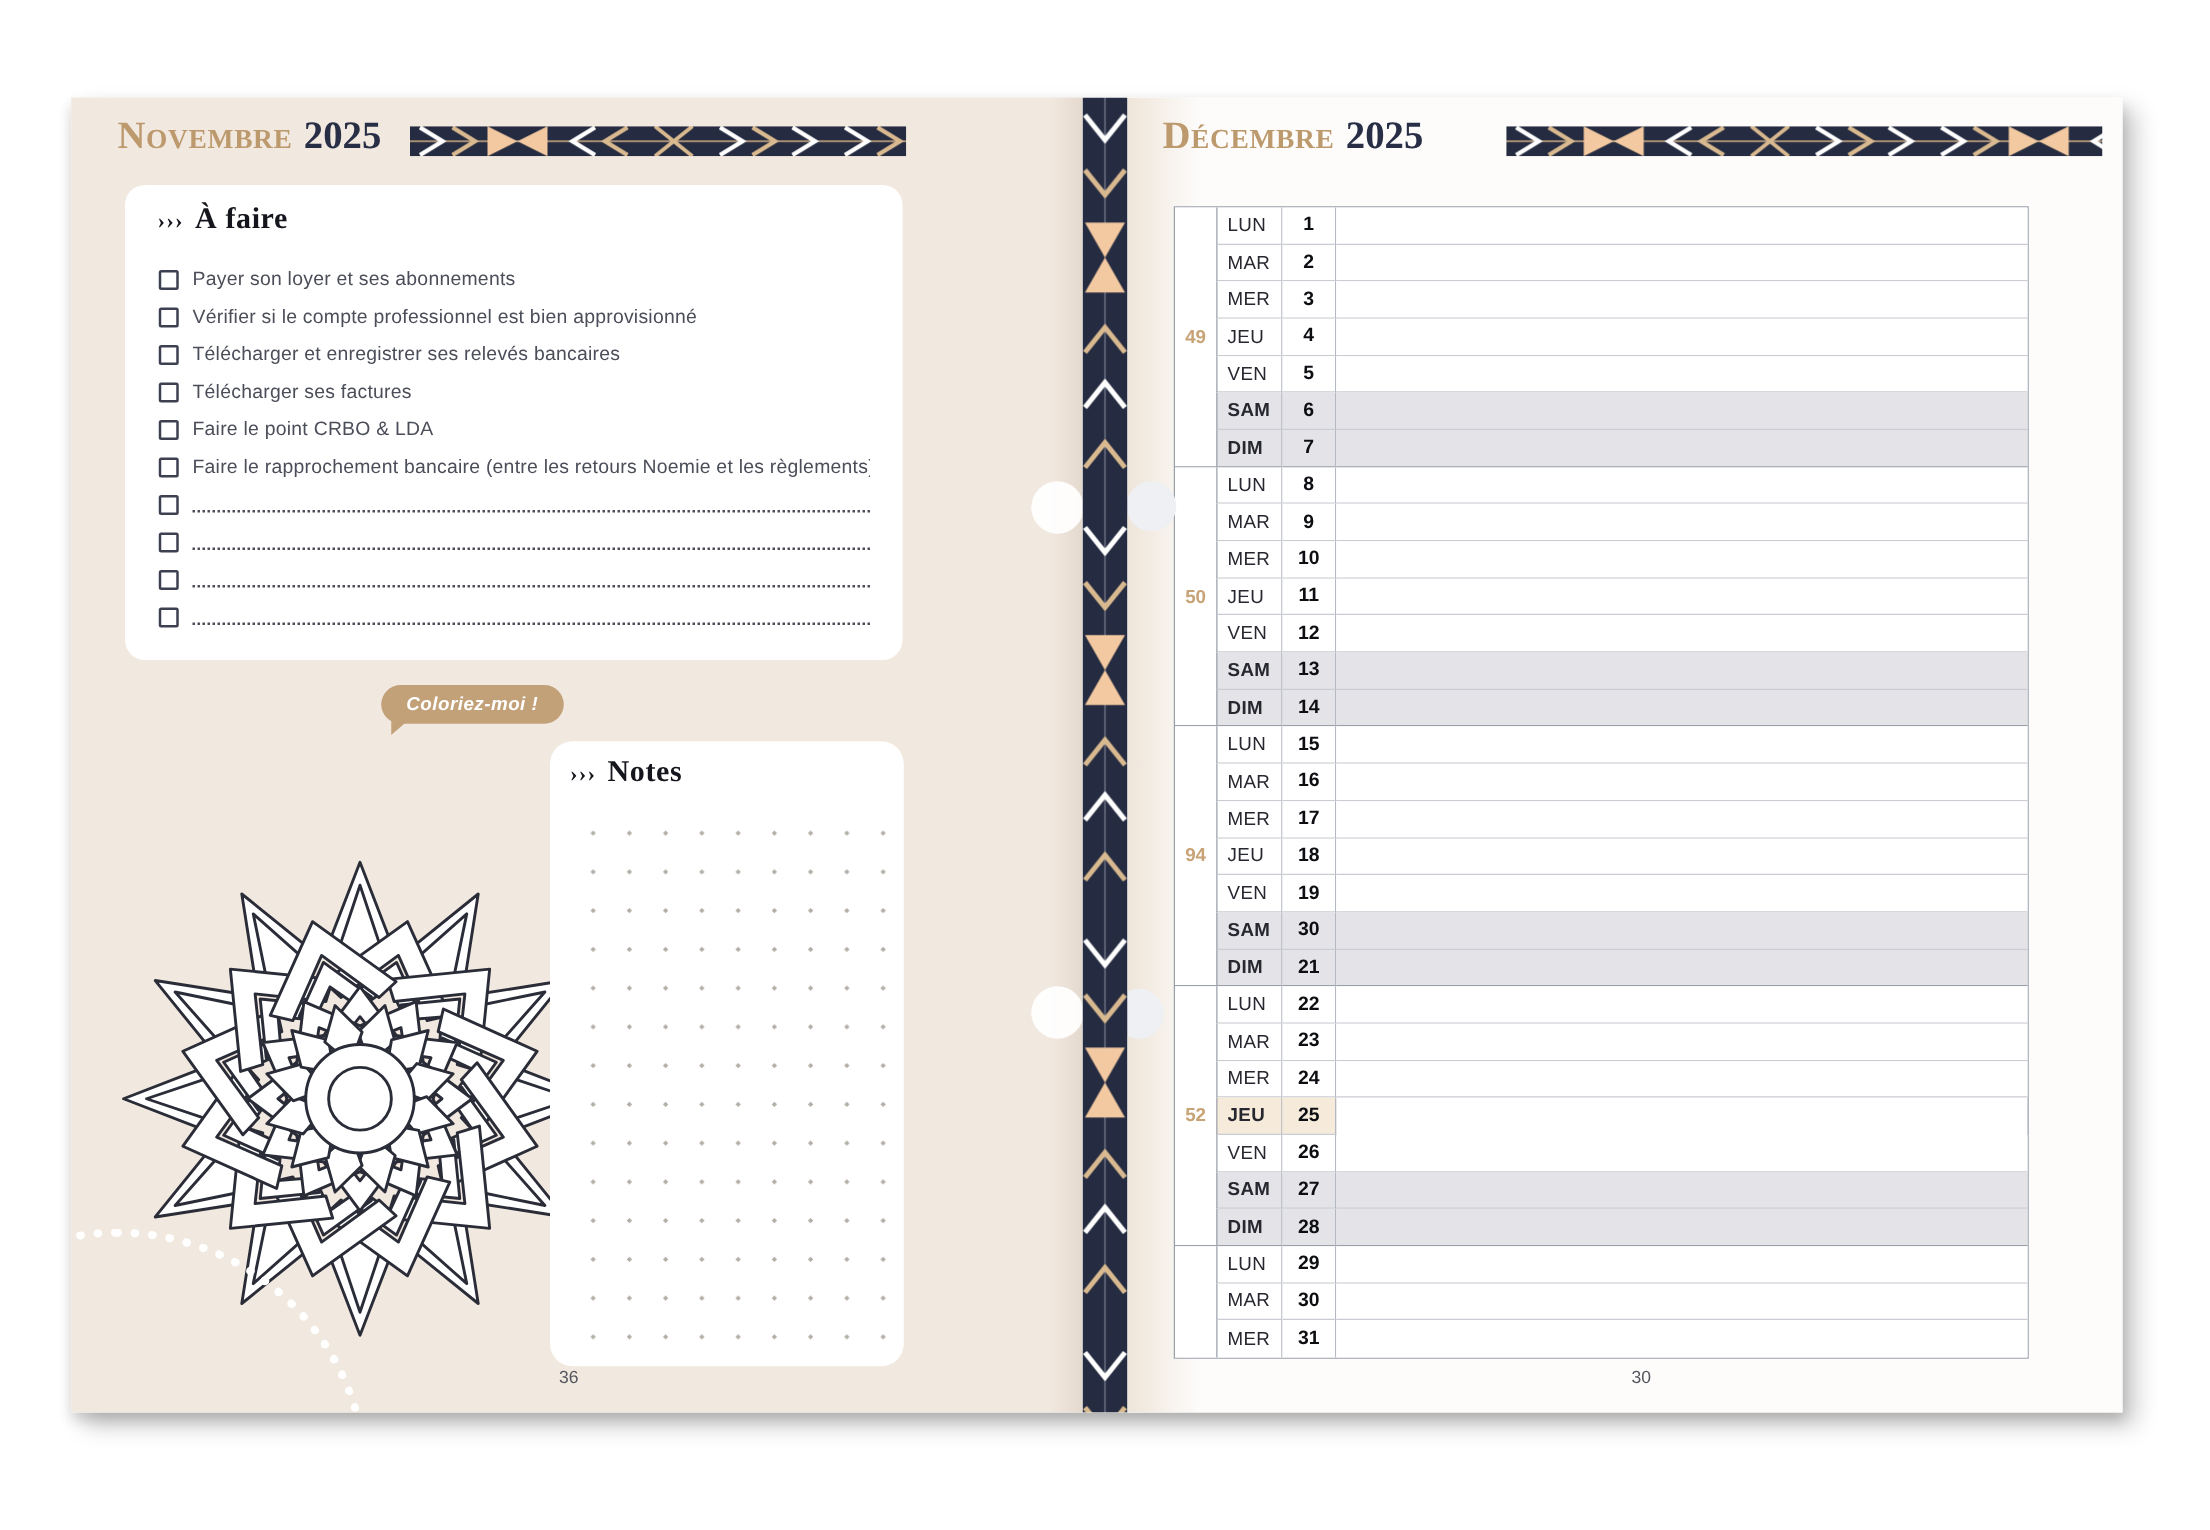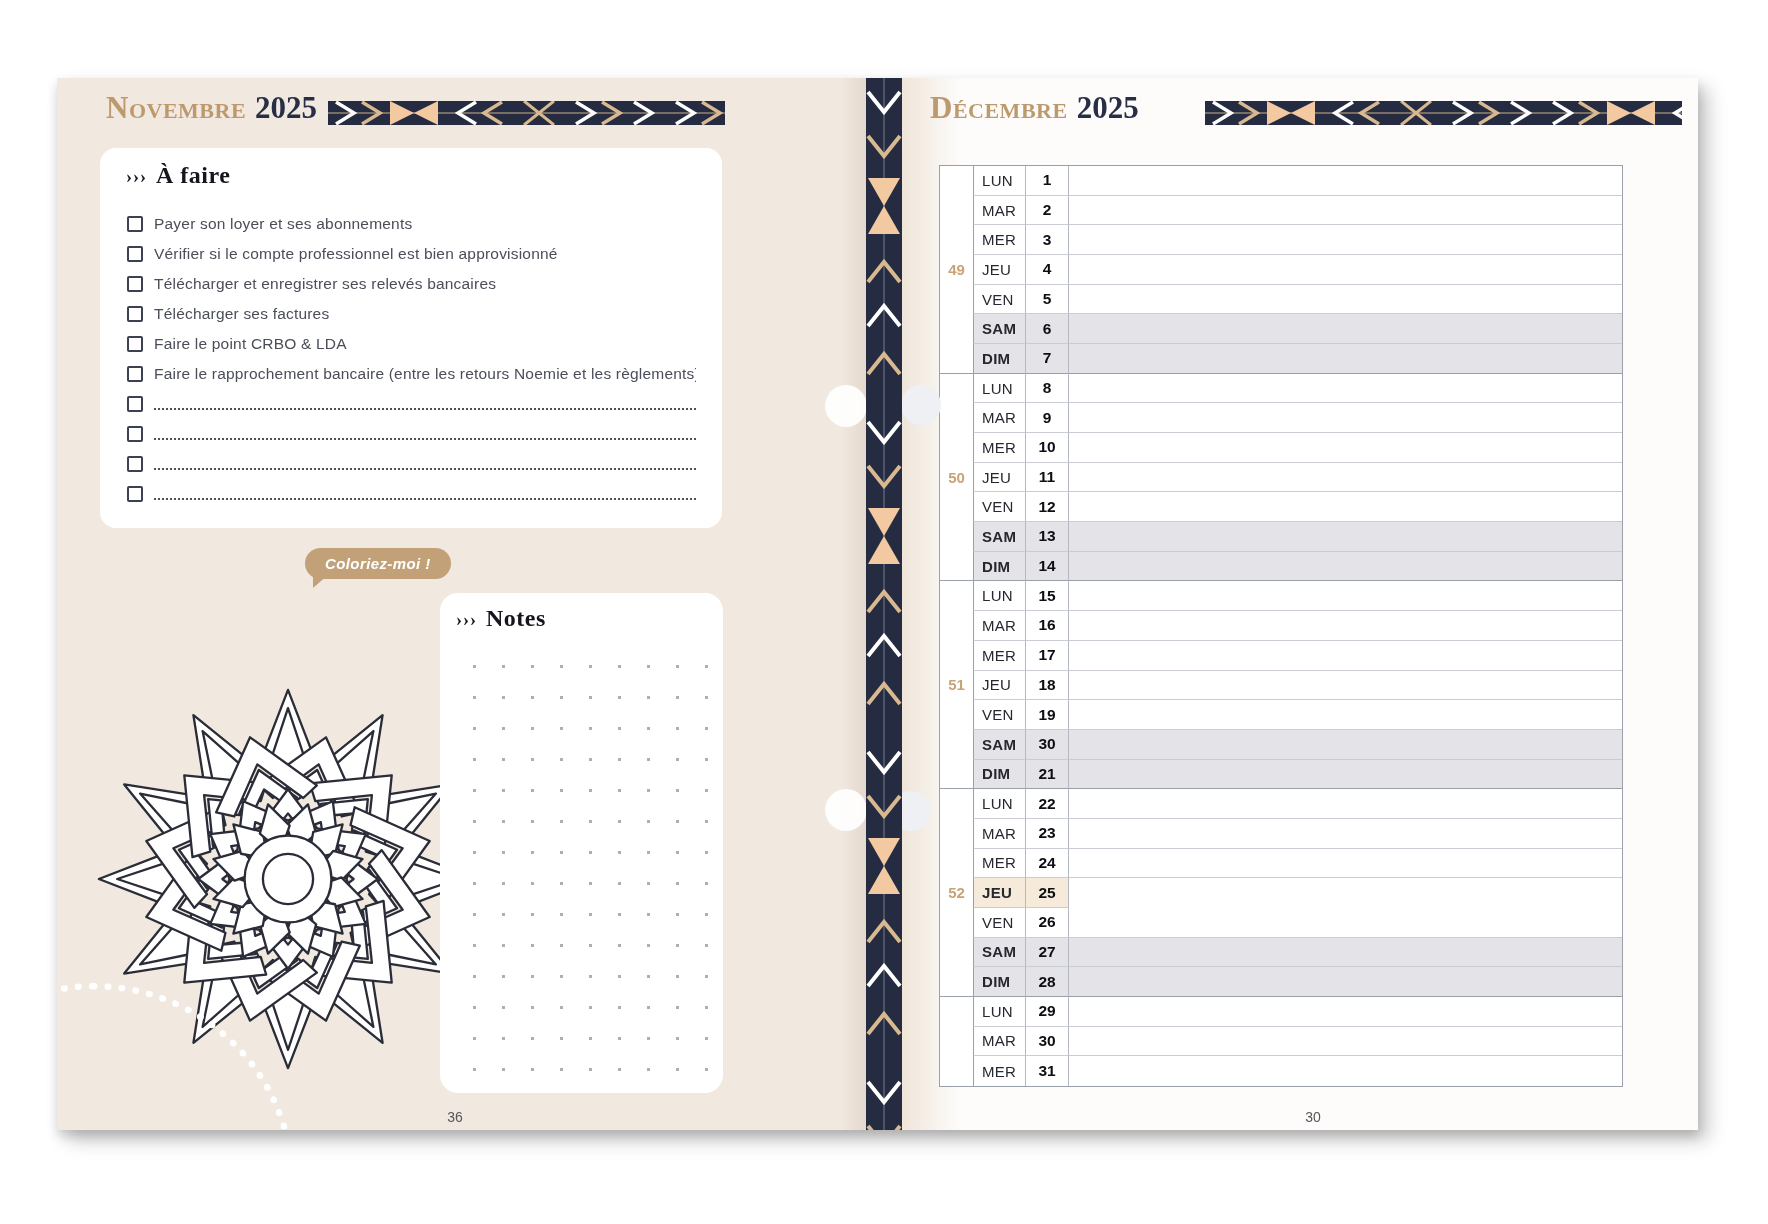--- a/index.html
+++ b/index.html
@@ -47,21 +47,21 @@
   .notes-dots{position:absolute;left:12px;right:12px;top:48px;bottom:12px;
           background-image:radial-gradient(circle,#b3aea7 1.6px,rgba(0,0,0,0) 1.8px);
           background-size:29px 31px;background-position:8px 10px;}
 
   .mandala{position:absolute;left:38px;top:608px;width:386px;height:386px;z-index:2;}
 
   .arc{position:absolute;left:-165px;top:905px;width:390px;height:390px;border-radius:50%;
           border:7px dotted #ffffff;z-index:3;}
   .fc{position:absolute;border-radius:50%;z-index:4;}
 
-  .pagenum{position:absolute;width:60px;text-align:center;font-size:14px;color:#54565e;z-index:3;margin-top:16px;}
+  .pagenum{position:absolute;width:60px;text-align:center;font-size:14px;color:#54565e;z-index:3;}
 
   .cal{position:absolute;left:882px;top:87px;width:684px;height:922px;display:grid;
           grid-template-columns:33px 53px 43px 1fr;grid-template-rows:repeat(31,1fr);
           border:1.5px solid #9aa0aa;background:#fff;box-sizing:border-box;z-index:2;}
   .cal>div{box-sizing:border-box;}
   .wk{grid-column:1;border-bottom:1.5px solid #9aa0aa;display:flex;align-items:center;justify-content:center;
           font-weight:700;color:#c7a376;font-size:15px;background:#fff;}
   .c{display:flex;align-items:center;border-bottom:1px solid #c9ccd2;background:#fff;}
   .day{grid-column:2;border-left:1.5px solid #9aa0aa;border-right:1px solid #b4b8c0;
           padding-left:8px;font-size:15px;color:#26272f;letter-spacing:.3px;}
@@ -75,21 +75,21 @@
   .wlast{border-bottom:1.5px solid #9aa0aa;}
   .nob{border-bottom:none !important;}
 </style>
 </head>
 <body>
 
 <div class="canvas">
  <div class="spread">
 
   <div class="page-left">
-    <div class="month-header" style="left:49px;top:10px;">
+    <div class="month-header" style="left:37px;top:10px;">
       <span class="mn">Novembre</span><span class="my">2025</span>
     </div>
 
     <svg class="deco-band" style="left:271px;top:23px;" width="397" height="24">
       <defs>
         <pattern id="bp1" width="340" height="24" patternUnits="userSpaceOnUse">
           <rect width="340" height="24" fill="#252b40"></rect>
           <line x1="0" y1="12" x2="340" y2="12" stroke="#cfae85" stroke-width="1.2"></line>
           <path d="M8,1 L26,12 L8,23" stroke="#fff" stroke-width="3.5" fill="none"></path>
           <path d="M34,1 L52,12 L34,23" stroke="#d9b98f" stroke-width="3.5" fill="none"></path>
@@ -328,21 +328,21 @@
         <div class="c note" style="grid-row: 11;"></div>
         <div class="c day" style="grid-row: 12;">VEN</div>
         <div class="c num" style="grid-row: 12;">12</div>
         <div class="c note" style="grid-row: 12;"></div>
         <div class="c day wkend" style="grid-row: 13;">SAM</div>
         <div class="c num wkend" style="grid-row: 13;">13</div>
         <div class="c note wkend" style="grid-row: 13;"></div>
         <div class="c day wkend wlast" style="grid-row: 14;">DIM</div>
         <div class="c num wkend wlast" style="grid-row: 14;">14</div>
         <div class="c note wkend wlast" style="grid-row: 14;"></div>
-        <div class="wk" style="grid-row: 15 / span 7;">51</div>
+        <div class="wk" style="grid-row: 15 / span 7;">94</div>
         <div class="c day" style="grid-row: 15;">LUN</div>
         <div class="c num" style="grid-row: 15;">15</div>
         <div class="c note" style="grid-row: 15;"></div>
         <div class="c day" style="grid-row: 16;">MAR</div>
         <div class="c num" style="grid-row: 16;">16</div>
         <div class="c note" style="grid-row: 16;"></div>
         <div class="c day" style="grid-row: 17;">MER</div>
         <div class="c num" style="grid-row: 17;">17</div>
         <div class="c note" style="grid-row: 17;"></div>
         <div class="c day" style="grid-row: 18;">JEU</div>

